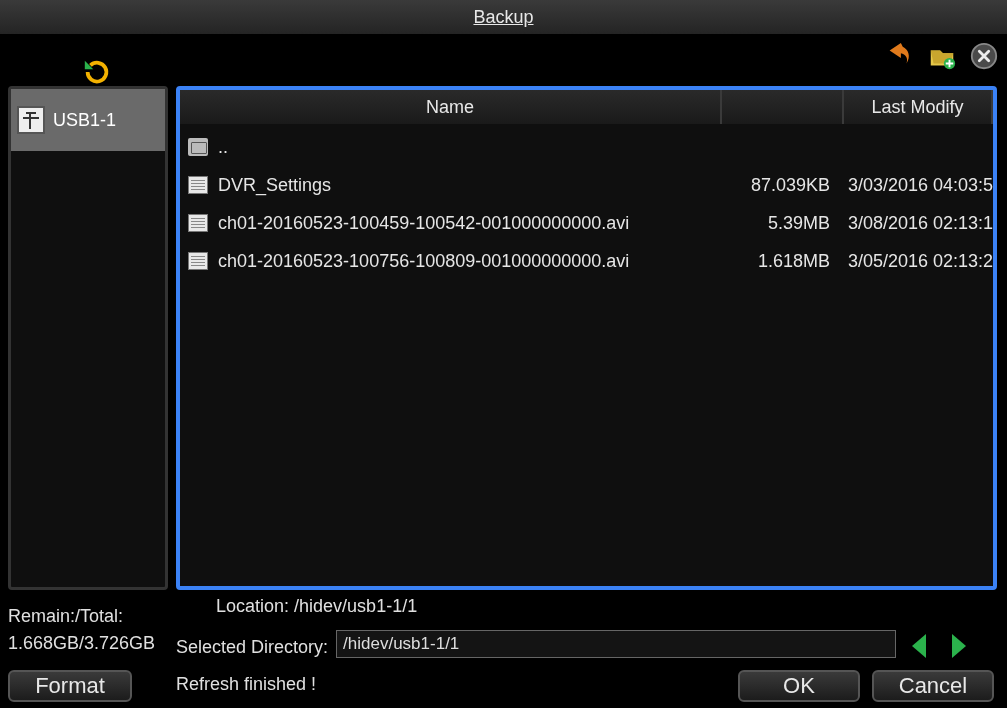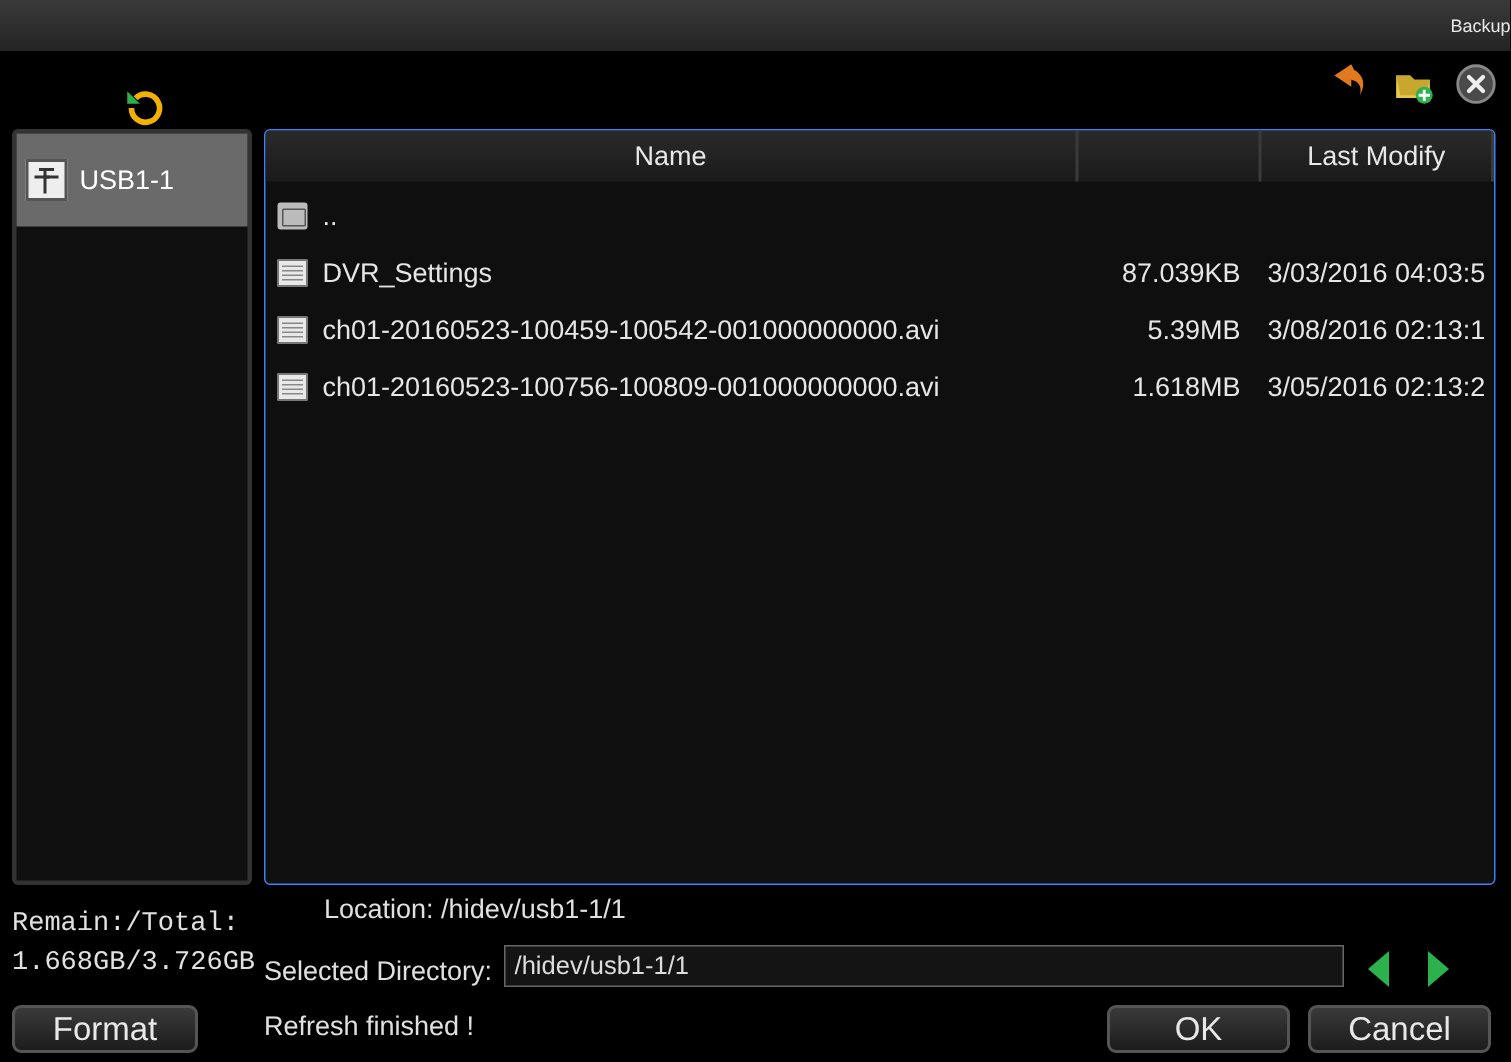--- a/index.html
+++ b/index.html
@@ -1,58 +1,58 @@
 <!DOCTYPE html>
 <html><head>
 <meta charset="utf-8">
 <style>
   html,body{margin:0;padding:0;background:#000;}
   body{width:1007px;height:708px;font-family:Arial,Helvetica,sans-serif;color:#d8d8d8;position:relative;overflow:hidden;}
   
   
-  .titlebar{height:34px;line-height:34px;text-align:right;font-size:12px;color:#e8e8e8;
-    background:linear-gradient(#3a3a3a,#242424);border-bottom:1px solid #000;}
+  .titlebar{height:34px;line-height:34px;text-align:center;font-size:18px;color:#e8e8e8;
+    background:linear-gradient(#3a3a3a,#242424);border-bottom:1px solid #000;text-decoration:underline;}
   
   
   .toolbar{position:relative;height:42px;padding:6px 8px 0 8px;}
   .toolbar .lbl{font-size:12px;color:#0369a1;display:inline-block;vertical-align:middle;margin-top:48px;}
   .icon-btn{display:inline-block;vertical-align:middle;width:30px;height:30px;margin-left:12px;cursor:pointer;}
   .toolbar-right{position:absolute;right:8px;top:6px;}
   .toolbar-right .icon-btn{margin-left:8px;}
   
   
   .driver-panel{position:absolute;left:8px;top:86px;width:160px;height:504px;
     background:#0f0f0f;border:3px solid #333;border-radius:4px;box-sizing:border-box;}
   .driver-item{display:flex;align-items:center;gap:8px;height:36px;padding:13px 6px;
     background:#6a6a6a;color:#fff;font-size:18px;}
   .usb-ic{width:28px;height:28px;background:#eee;position:relative;border:2px solid #555;box-sizing:border-box;}
   .usb-ic:before{content:"";position:absolute;left:10px;top:5px;width:2px;height:16px;background:#333;}
   .usb-ic:after{content:"";position:absolute;left:7px;top:4px;width:10px;height:2px;background:#333;box-shadow:-3px 5px 0 0 #333,3px 5px 0 0 #333;}
   
   
   .file-panel{position:absolute;left:176px;top:86px;right:10px;height:504px;
-    background:#0f0f0f;border:1px solid #3b82f6;border-radius:4px;box-sizing:border-box;overflow:hidden;}
+    background:#0f0f0f;border:4px solid #3b82f6;border-radius:4px;box-sizing:border-box;overflow:hidden;}
   .file-head{display:flex;height:34px;background:linear-gradient(#2a2a2a,#1a1a1a);color:#e8e8e8;font-size:18px;}
   .file-head div{border-right:2px solid #3a3a3a;display:flex;align-items:center;justify-content:center;}
   .col-name{flex:0 0 540px;}
   .col-size{flex:0 0 120px;}
   .col-date{flex:1;text-align:center;}
   .file-rows{padding:4px 0;}
   .file-row{display:flex;align-items:center;height:38px;font-size:18px;color:#e6e6e6;}
   .file-row .cell-name{flex:0 0 540px;display:flex;align-items:center;gap:10px;padding-left:8px;box-sizing:border-box;overflow:hidden;white-space:nowrap;}
   .file-row .cell-size{flex:0 0 120px;text-align:right;padding-right:10px;box-sizing:border-box;}
   .file-row .cell-date{flex:1;padding-left:8px;white-space:nowrap;overflow:hidden;}
   .fic{width:20px;height:18px;flex:0 0 20px;}
   .fic-folder{background:#bbb;border-radius:2px;position:relative;}
   .fic-folder:before{content:"";position:absolute;left:3px;top:4px;width:14px;height:10px;border:1px solid #555;border-radius:1px;}
   .fic-file{background:#e8e8e8;border:1px solid #777;position:relative;box-sizing:border-box;}
   .fic-file:before{content:"";position:absolute;left:2px;top:3px;right:2px;height:1px;background:#888;box-shadow:0 3px 0 #888,0 6px 0 #888,0 9px 0 #888;}
   
   
-  .bottom-left{position:absolute;left:8px;top:606px;font-size:18px;color:#e0e0e0;font-family:Liberation Mono, monospace;}
+  .bottom-left{position:absolute;left:8px;top:606px;font-size:18px;color:#e0e0e0;}
   .bottom-left div{margin-bottom:6px;}
   .btn{display:inline-block;min-width:118px;height:28px;line-height:28px;text-align:center;
     font-size:22px;color:#e8e8e8;border:2px solid #555;border-radius:6px;
     background:linear-gradient(#3a3a3a,#1c1c1c);cursor:pointer;}
   .btn.long{min-width:120px;}
   .format-btn{position:absolute;left:8px;top:670px;}
   
   .loc-row{position:absolute;left:176px;top:596px;font-size:18px;color:#e0e0e0;margin-left:40px;}
   .seldir-row{position:absolute;left:176px;top:630px;font-size:18px;color:#e0e0e0;display:flex;align-items:flex-end;gap:8px;}
   .seldir-input{width:560px;height:28px;background:#141414;border:1px solid #666;color:#ddd;

